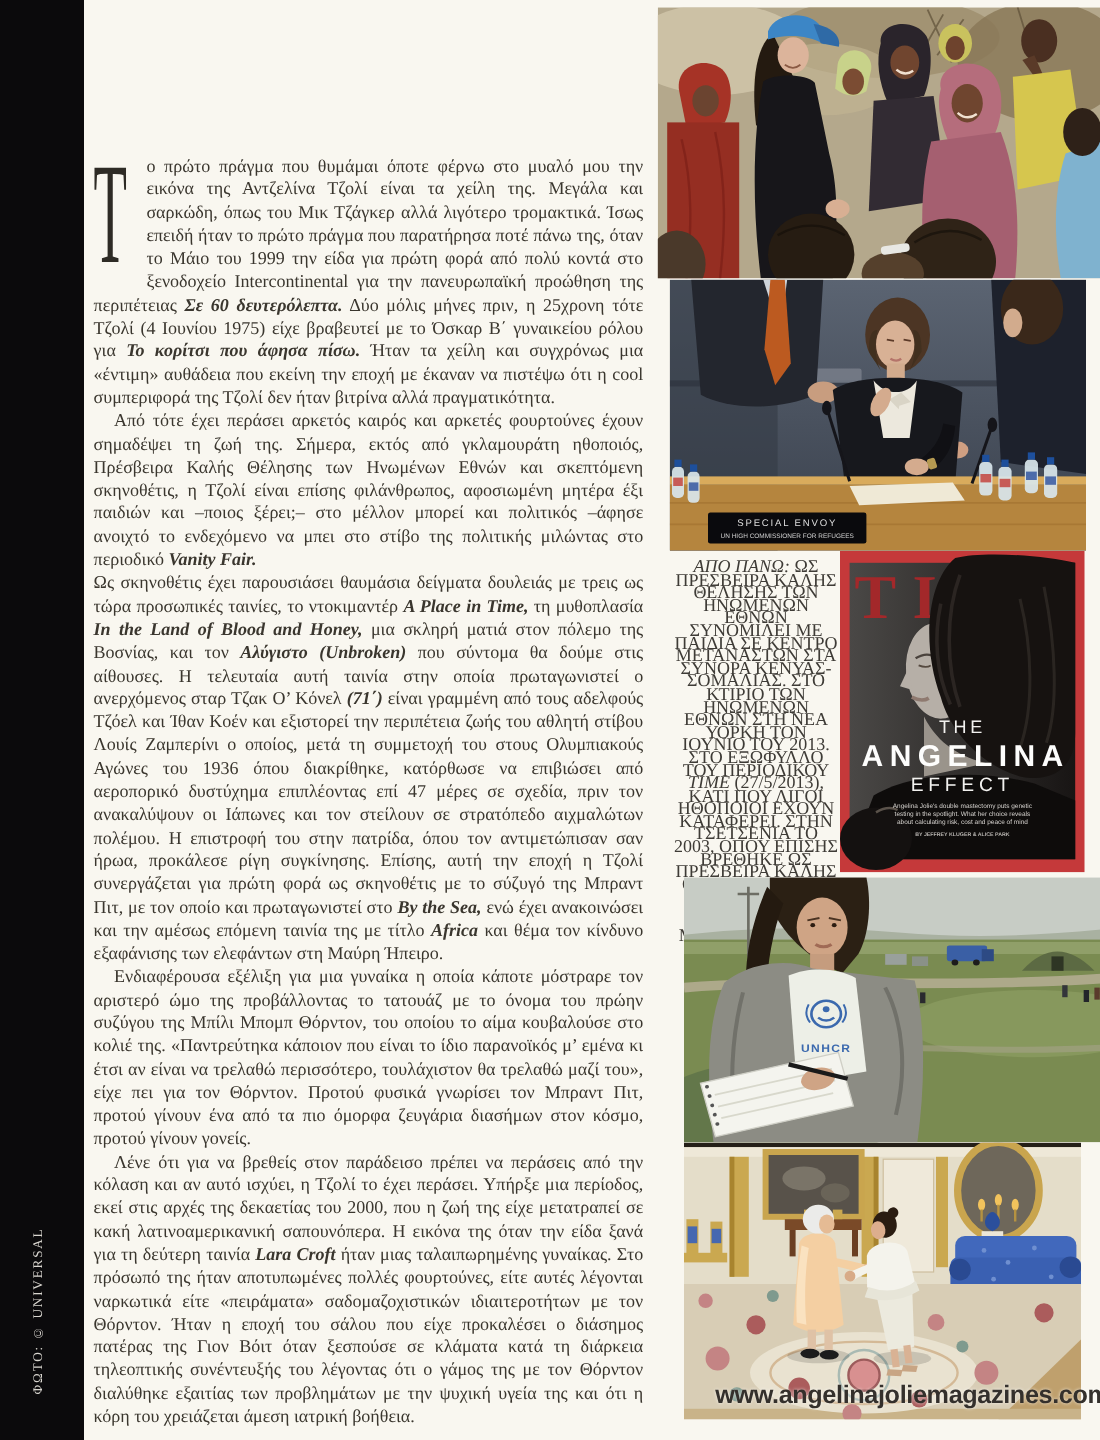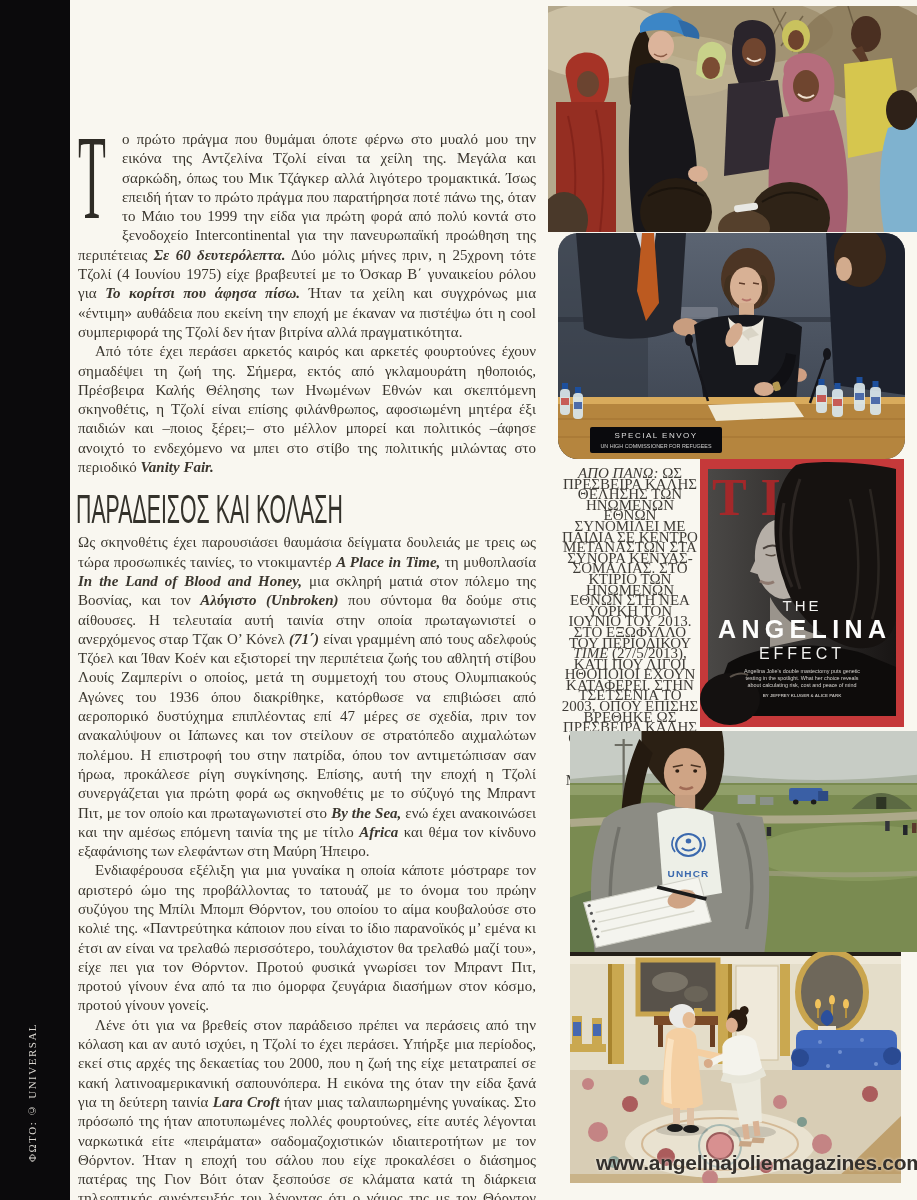--- a/index.html
+++ b/index.html
@@ -43,21 +43,20 @@
   <div class="spine"></div>
   <div class="photo-credit">ΦΩΤΟ: © UNIVERSAL</div>
 
   <div class="article">
     <p>
       <span class="dropcap-box">
           <span class="dropcap">Τ</span>
         </span><span><span>ο πρώτο πράγμα που θυμάμαι όποτε φέρνω στο μυαλό μου την εικόνα της Αντζελίνα Τζολί είναι τα χείλη της. Μεγάλα και σαρκώδη, όπως του Μικ Τζάγκερ αλλά λιγότερο τρομακτικά. Ίσως επειδή ήταν το πρώτο πράγμα που παρατήρησα ποτέ πάνω της, όταν το Μάιο του 1999 την είδα για πρώτη φορά από πολύ κοντά στο ξενοδοχείο Intercontinental για την πανευρωπαϊκή προώθηση της περιπέτειας </span><em>Σε 60 δευτερόλεπτα.</em><span> Δύο μόλις μήνες πριν, η 25χρονη τότε Τζολί (4 Ιουνίου 1975) είχε βραβευτεί με το Όσκαρ Β΄ γυναικείου ρόλου για </span><em>Το κορίτσι που άφησα πίσω.</em><span> Ήταν τα χείλη και συγχρόνως μια «έντιμη» αυθάδεια που εκείνη την εποχή με έκαναν να πιστέψω ότι η cool συμπεριφορά της Τζολί δεν ήταν βιτρίνα αλλά πραγματικότητα.</span></span>
     </p>
     <p class="ind"><span>Από τότε έχει περάσει αρκετός καιρός και αρκετές φουρτούνες έχουν σημαδέψει τη ζωή της. Σήμερα, εκτός από γκλαμουράτη ηθοποιός, Πρέσβειρα Καλής Θέλησης των Ηνωμένων Εθνών και σκεπτόμενη σκηνοθέτις, η Τζολί είναι επίσης φιλάνθρωπος, αφοσιωμένη μητέρα έξι παιδιών και –ποιος ξέρει;– στο μέλλον μπορεί και πολιτικός –άφησε ανοιχτό το ενδεχόμενο να μπει στο στίβο της πολιτικής μιλώντας στο περιοδικό </span><em>Vanity Fair.</em></p>
-    <div class="sec-head"><span>ΠΑΡΑΔΕΙΣΟΣ ΚΑΙ ΚΟΛΑΣΗ</span></div>
     <p><span>Ως σκηνοθέτις έχει παρουσιάσει θαυμάσια δείγματα δουλειάς με τρεις ως τώρα προσωπικές ταινίες, το ντοκιμαντέρ </span><em>A Place in Time,</em><span> τη μυθοπλασία </span><em>In the Land of Blood and Honey,</em><span> μια σκληρή ματιά στον πόλεμο της Βοσνίας, και τον </span><em>Αλύγιστο (Unbroken)</em><span> που σύντομα θα δούμε στις αίθουσες. Η τελευταία αυτή ταινία στην οποία πρωταγωνιστεί ο ανερχόμενος σταρ Τζακ Ο’ Κόνελ </span><em>(71΄)</em><span> είναι γραμμένη από τους αδελφούς Τζόελ και Ίθαν Κοέν και εξιστορεί την περιπέτεια ζωής του αθλητή στίβου Λουίς Ζαμπερίνι ο οποίος, μετά τη συμμετοχή του στους Ολυμπιακούς Αγώνες του 1936 όπου διακρίθηκε, κατόρθωσε να επιβιώσει από αεροπορικό δυστύχημα επιπλέοντας επί 47 μέρες σε σχεδία, πριν τον ανακαλύψουν οι Ιάπωνες και τον στείλουν σε στρατόπεδο αιχμαλώτων πολέμου. Η επιστροφή του στην πατρίδα, όπου τον αντιμετώπισαν σαν ήρωα, προκάλεσε ρίγη συγκίνησης. Επίσης, αυτή την εποχή η Τζολί συνεργάζεται για πρώτη φορά ως σκηνοθέτις με το σύζυγό της Μπραντ Πιτ, με τον οποίο και πρωταγωνιστεί στο </span><em>By the Sea,</em><span> ενώ έχει ανακοινώσει και την αμέσως επόμενη ταινία της με τίτλο </span><em>Africa</em><span> και θέμα τον κίνδυνο εξαφάνισης των ελεφάντων στη Μαύρη Ήπειρο.</span></p>
     <p class="ind"><span>Ενδιαφέρουσα εξέλιξη για μια γυναίκα η οποία κάποτε μόστραρε τον αριστερό ώμο της προβάλλοντας το τατουάζ με το όνομα του πρώην συζύγου της Μπίλι Μπομπ Θόρντον, του οποίου το αίμα κουβαλούσε στο κολιέ της. «Παντρεύτηκα κάποιον που είναι το ίδιο παρανοϊκός μ’ εμένα κι έτσι αν είναι να τρελαθώ περισσότερο, τουλάχιστον θα τρελαθώ μαζί του», είχε πει για τον Θόρντον. Προτού φυσικά γνωρίσει τον Μπραντ Πιτ, προτού γίνουν ένα από τα πιο όμορφα ζευγάρια διασήμων στον κόσμο, προτού γίνουν γονείς.</span></p>
     <p class="ind"><span>Λένε ότι για να βρεθείς στον παράδεισο πρέπει να περάσεις από την κόλαση και αν αυτό ισχύει, η Τζολί το έχει περάσει. Υπήρξε μια περίοδος, εκεί στις αρχές της δεκαετίας του 2000, που η ζωή της είχε μετατραπεί σε κακή λατινοαμερικανική σαπουνόπερα. Η εικόνα της όταν την είδα ξανά για τη δεύτερη ταινία </span><em>Lara Croft</em><span> ήταν μιας ταλαιπωρημένης γυναίκας. Στο πρόσωπό της ήταν αποτυπωμένες πολλές φουρτούνες, είτε αυτές λέγονται ναρκωτικά είτε «πειράματα» σαδομαζοχιστικών ιδιαιτεροτήτων με τον Θόρντον. Ήταν η εποχή του σάλου που είχε προκαλέσει ο διάσημος πατέρας της Γιον Βόιτ όταν ξεσπούσε σε κλάματα κατά τη διάρκεια τηλεοπτικής συνέντευξής του λέγοντας ότι ο γάμος της με τον Θόρντον διαλύθηκε εξαιτίας των προβλημάτων με την ψυχική υγεία της και ότι η κόρη του χρειάζεται άμεση ιατρική βοήθεια.</span></p>
   </div>
 
   <div class="ph" style="left:548px;top:6px;width:369px;height:226px;">
     <svg viewBox="0 0 369 226" preserveAspectRatio="none">
       <rect width="369" height="226" fill="#b4a88c"></rect>
       <ellipse cx="50" cy="35" rx="75" ry="38" fill="#d2c7ab" opacity=".8"></ellipse>
       <ellipse cx="190" cy="25" rx="95" ry="34" fill="#a09070" opacity=".9"></ellipse>
@@ -103,21 +102,21 @@
 
       <ellipse cx="128" cy="206" rx="36" ry="34" fill="#261c12"></ellipse>
       <ellipse cx="242" cy="212" rx="40" ry="36" fill="#2f2317"></ellipse>
       <ellipse cx="16" cy="214" rx="24" ry="28" fill="#4a392a"></ellipse>
       <ellipse cx="196" cy="222" rx="26" ry="18" fill="#55402c"></ellipse>
       <rect x="186" y="198" width="24" height="7" rx="3" fill="#e8e8e4" transform="rotate(-8 198 201)"></rect>
       <path d="M100,190 q28,-16 56,0 M214,196 q28,-18 56,-2" stroke="#120d08" stroke-width="2" fill="none" opacity=".6"></path>
     </svg>
   </div>
 
-  <div class="ph" style="left:558px;top:233px;width:347px;height:226px;border-radius:20px;">
+  <div class="ph" style="left:558px;top:233px;width:347px;height:226px;">
     <svg viewBox="0 0 347 226" preserveAspectRatio="none">
       <defs>
         <linearGradient id="wall" x1="0" y1="0" x2="0" y2="1">
           <stop offset="0" stop-color="#5b6472"></stop>
             <stop offset="1" stop-color="#39404c"></stop>
         </linearGradient>
       </defs>
       <rect width="347" height="226" fill="url(#wall)"></rect>
       <rect x="0" y="0" width="90" height="226" fill="#343a44" opacity=".6"></rect>
       <rect x="0" y="84" width="347" height="5" fill="#2c313a" opacity=".6"></rect>

